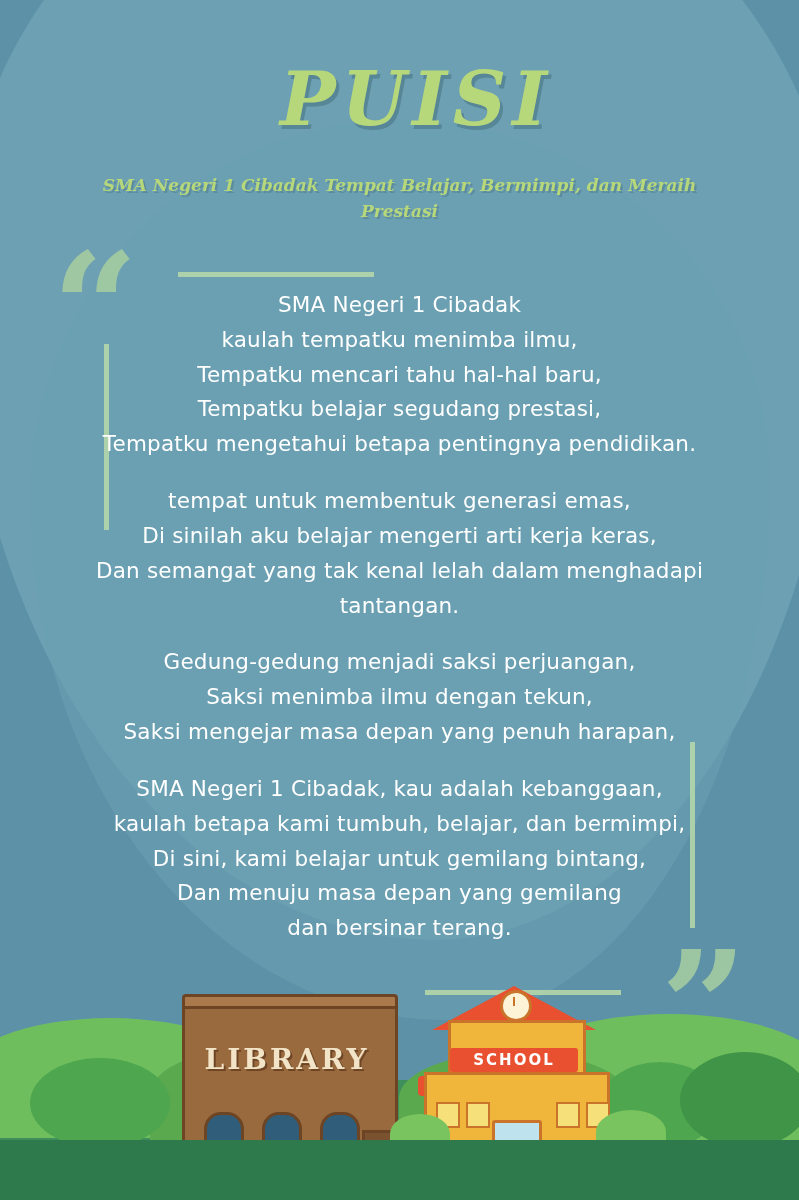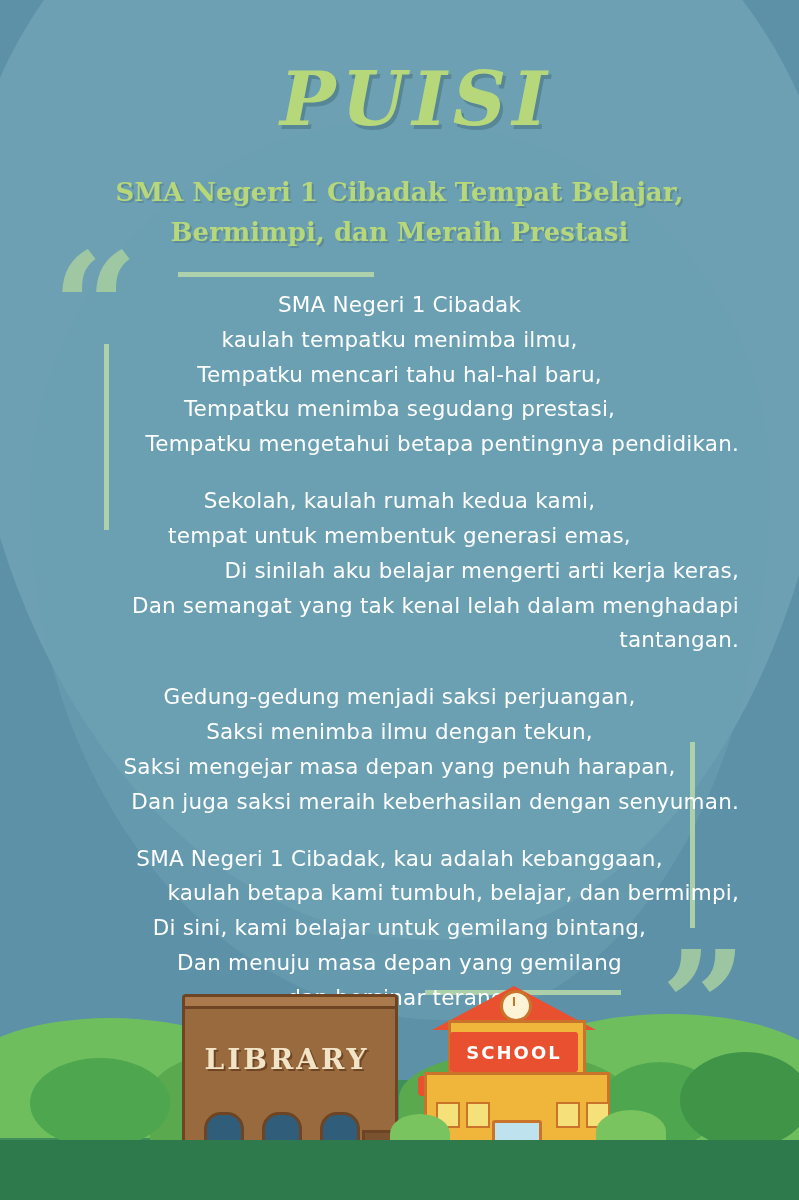--- a/index.html
+++ b/index.html
@@ -40,22 +40,22 @@
     font-size:74px;
     letter-spacing:6px;
     color:#b7d87a;
     text-shadow:3px 4px 0 rgba(50,85,100,.35);
     padding-left:34px;
   }
   .subtitle{
     position:absolute;top:172px;left:100px;right:100px;
     text-align:center;
     font-family:"DejaVu Serif", serif;
-    font-weight:bold;
-    font-size:26px;
+    font-weight:bold;font-style:italic;
+    font-size:17px;
     line-height:1.55;
     color:#b7d87a;
     text-shadow:2px 2px 0 rgba(50,85,100,.28);
   }
   
   .quote-open{
     position:absolute;left:52px;top:232px;
     font-family:"DejaVu Serif", serif;
     font-size:150px;line-height:1;
     color:#a8cfa0;opacity:.85;
@@ -88,21 +88,21 @@
   .poem{
     position:absolute;left:60px;right:60px;top:288px;
     text-align:center;
     color:#ffffff;
     font-size:21.5px;
     line-height:1.62;
     letter-spacing:.2px;
   }
   .stanza{margin:0 0 22px 0;}
   .stanza .line{display:block;white-space:nowrap;}
-  .stanza .line.wrap{white-space:normal;text-align:right;}
+  .stanza .line.wrap{white-space:normal;}
   
   .ground{
     position:absolute;left:0;right:0;bottom:0;height:120px;
     background:#3f8f5c;
   }
   .hill{
     position:absolute;border-radius:50% 50% 0 0;
     background:#6fbe5e;
   }
   .h1{left:-40px;bottom:62px;width:300px;height:120px;}
@@ -157,25 +157,25 @@
     background:#e8502f;border-radius:4px;
   }
   .clock{
     position:absolute;left:500px;bottom:178px;width:26px;height:26px;
     background:#fdf3d6;border:3px solid #c9742a;border-radius:50%;
   }
   .clock:after{
     content:"";position:absolute;left:10px;top:4px;width:2px;height:9px;background:#c9742a;
   }
   .school-sign{
-    position:absolute;left:450px;bottom:128px;width:128px;height:40px;
+    position:absolute;left:450px;bottom:128px;width:128px;height:24px;
     background:#e8502f;border-radius:3px;
     display:flex;align-items:center;justify-content:center;
     color:#fff;font-family:"DejaVu Sans", sans-serif;font-weight:bold;
-    font-size:18px;letter-spacing:2px;
+    font-size:15px;letter-spacing:2px;
   }
   .sc-window{
     position:absolute;width:20px;height:22px;background:#f6e07a;border:2px solid #c9742a;
   }
   .sw1{left:436px;bottom:72px;} .sw2{left:466px;bottom:72px;}
   .sw3{left:556px;bottom:72px;} .sw4{left:586px;bottom:72px;}
   .sw5{left:436px;bottom:34px;} .sw6{left:466px;bottom:34px;}
   .sw7{left:556px;bottom:34px;} .sw8{left:586px;bottom:34px;}
   .school-door{
     position:absolute;left:492px;bottom:18px;width:44px;height:56px;
@@ -214,34 +214,32 @@
   <div class="rule-top"></div>
   <div class="rule-bottom"></div>
   <div class="rule-left"></div>
   <div class="rule-right"></div>
 
   <div class="poem" id="poem-body">
       <div class="stanza">
         <span class="line">SMA Negeri 1 Cibadak</span>
         <span class="line">kaulah tempatku menimba ilmu,</span>
         <span class="line">Tempatku mencari tahu hal-hal baru,</span>
-        <span class="line">Tempatku menimba segudang prestasi,</span>
+        <span class="line">Tempatku belajar segudang prestasi,</span>
         <span class="line wrap">Tempatku mengetahui betapa pentingnya pendidikan.</span>
       </div>
       <div class="stanza">
-        <span class="line">Sekolah, kaulah rumah kedua kami,</span>
         <span class="line">tempat untuk membentuk generasi emas,</span>
         <span class="line wrap">Di sinilah aku belajar mengerti arti kerja keras,</span>
         <span class="line wrap">Dan semangat yang tak kenal lelah dalam menghadapi tantangan.</span>
       </div>
       <div class="stanza">
         <span class="line">Gedung-gedung menjadi saksi perjuangan,</span>
         <span class="line">Saksi menimba ilmu dengan tekun,</span>
         <span class="line">Saksi mengejar masa depan yang penuh harapan,</span>
-        <span class="line wrap">Dan juga saksi meraih keberhasilan dengan senyuman.</span>
       </div>
       <div class="stanza">
         <span class="line">SMA Negeri 1 Cibadak, kau adalah kebanggaan,</span>
         <span class="line wrap">kaulah betapa kami tumbuh, belajar, dan bermimpi,</span>
         <span class="line">Di sini, kami belajar untuk gemilang bintang,</span>
         <span class="line">Dan menuju masa depan yang gemilang</span>
         <span class="line">dan bersinar terang.</span>
       </div>
     </div>
 

